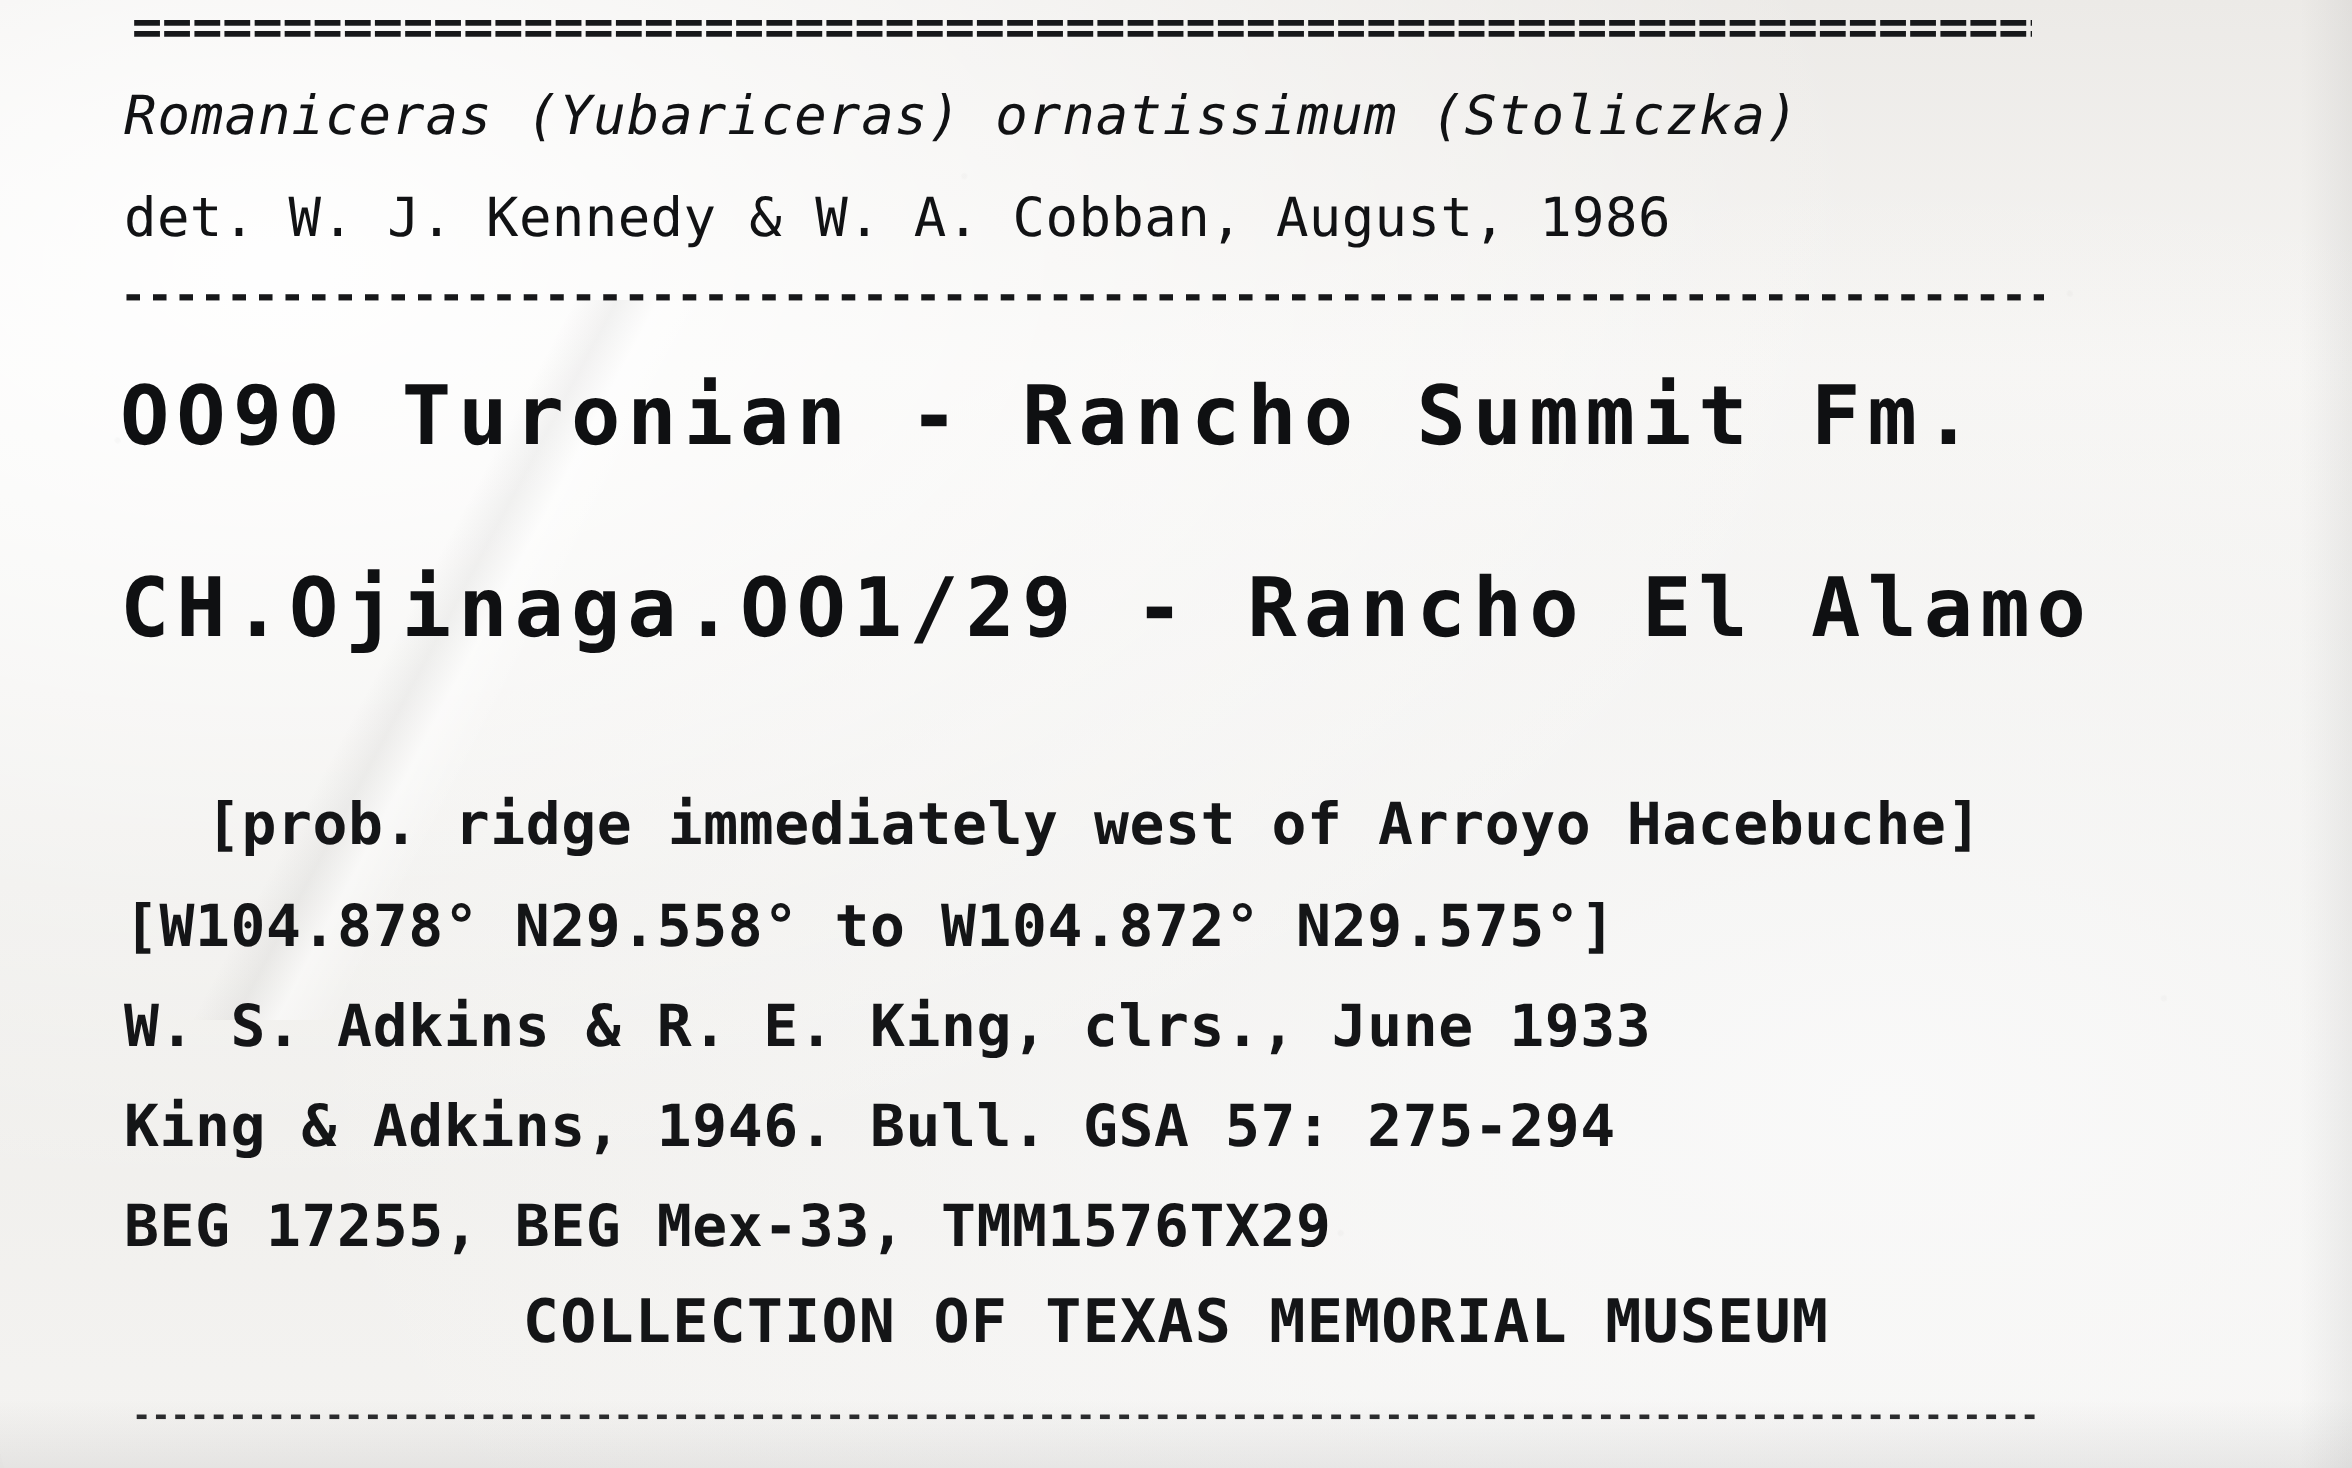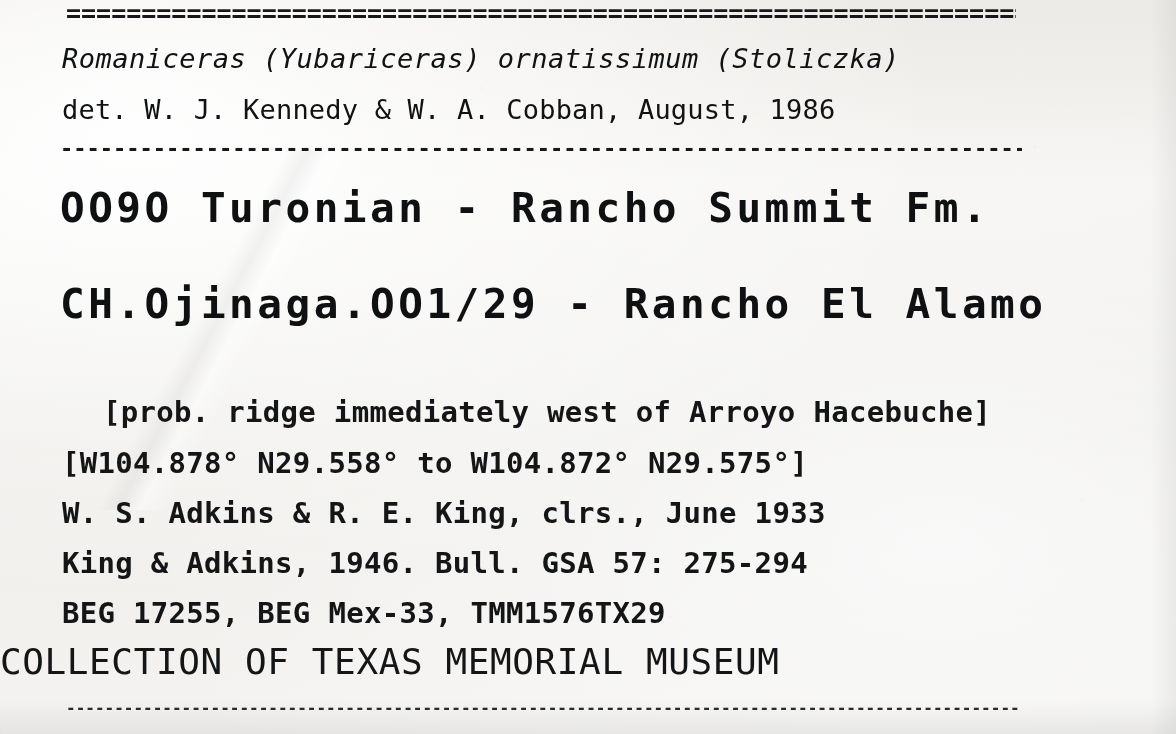--- a/index.html
+++ b/index.html
@@ -163,24 +163,24 @@
   .bl-4 { top: 447px; }
   .bl-5 { top: 497px; text-align: right; }
   .bl-6 { top: 547px; }
   .bl-7 { top: 597px; }
 
   .collection-line {
     position: absolute;
     left: 0;
     right: 0;
     top: 645px;
-    text-align: left;
-    font-size: 36px;
+    text-align: center;
+    font-size: 30px;
     line-height: 34px;
-    font-weight: 400;
+    font-weight: 700;
     letter-spacing: 0.6px;
     color: #141517;
     white-space: nowrap;
   }
 </style>
 </head>
 <body>
 
 <div id="label-card">
 

